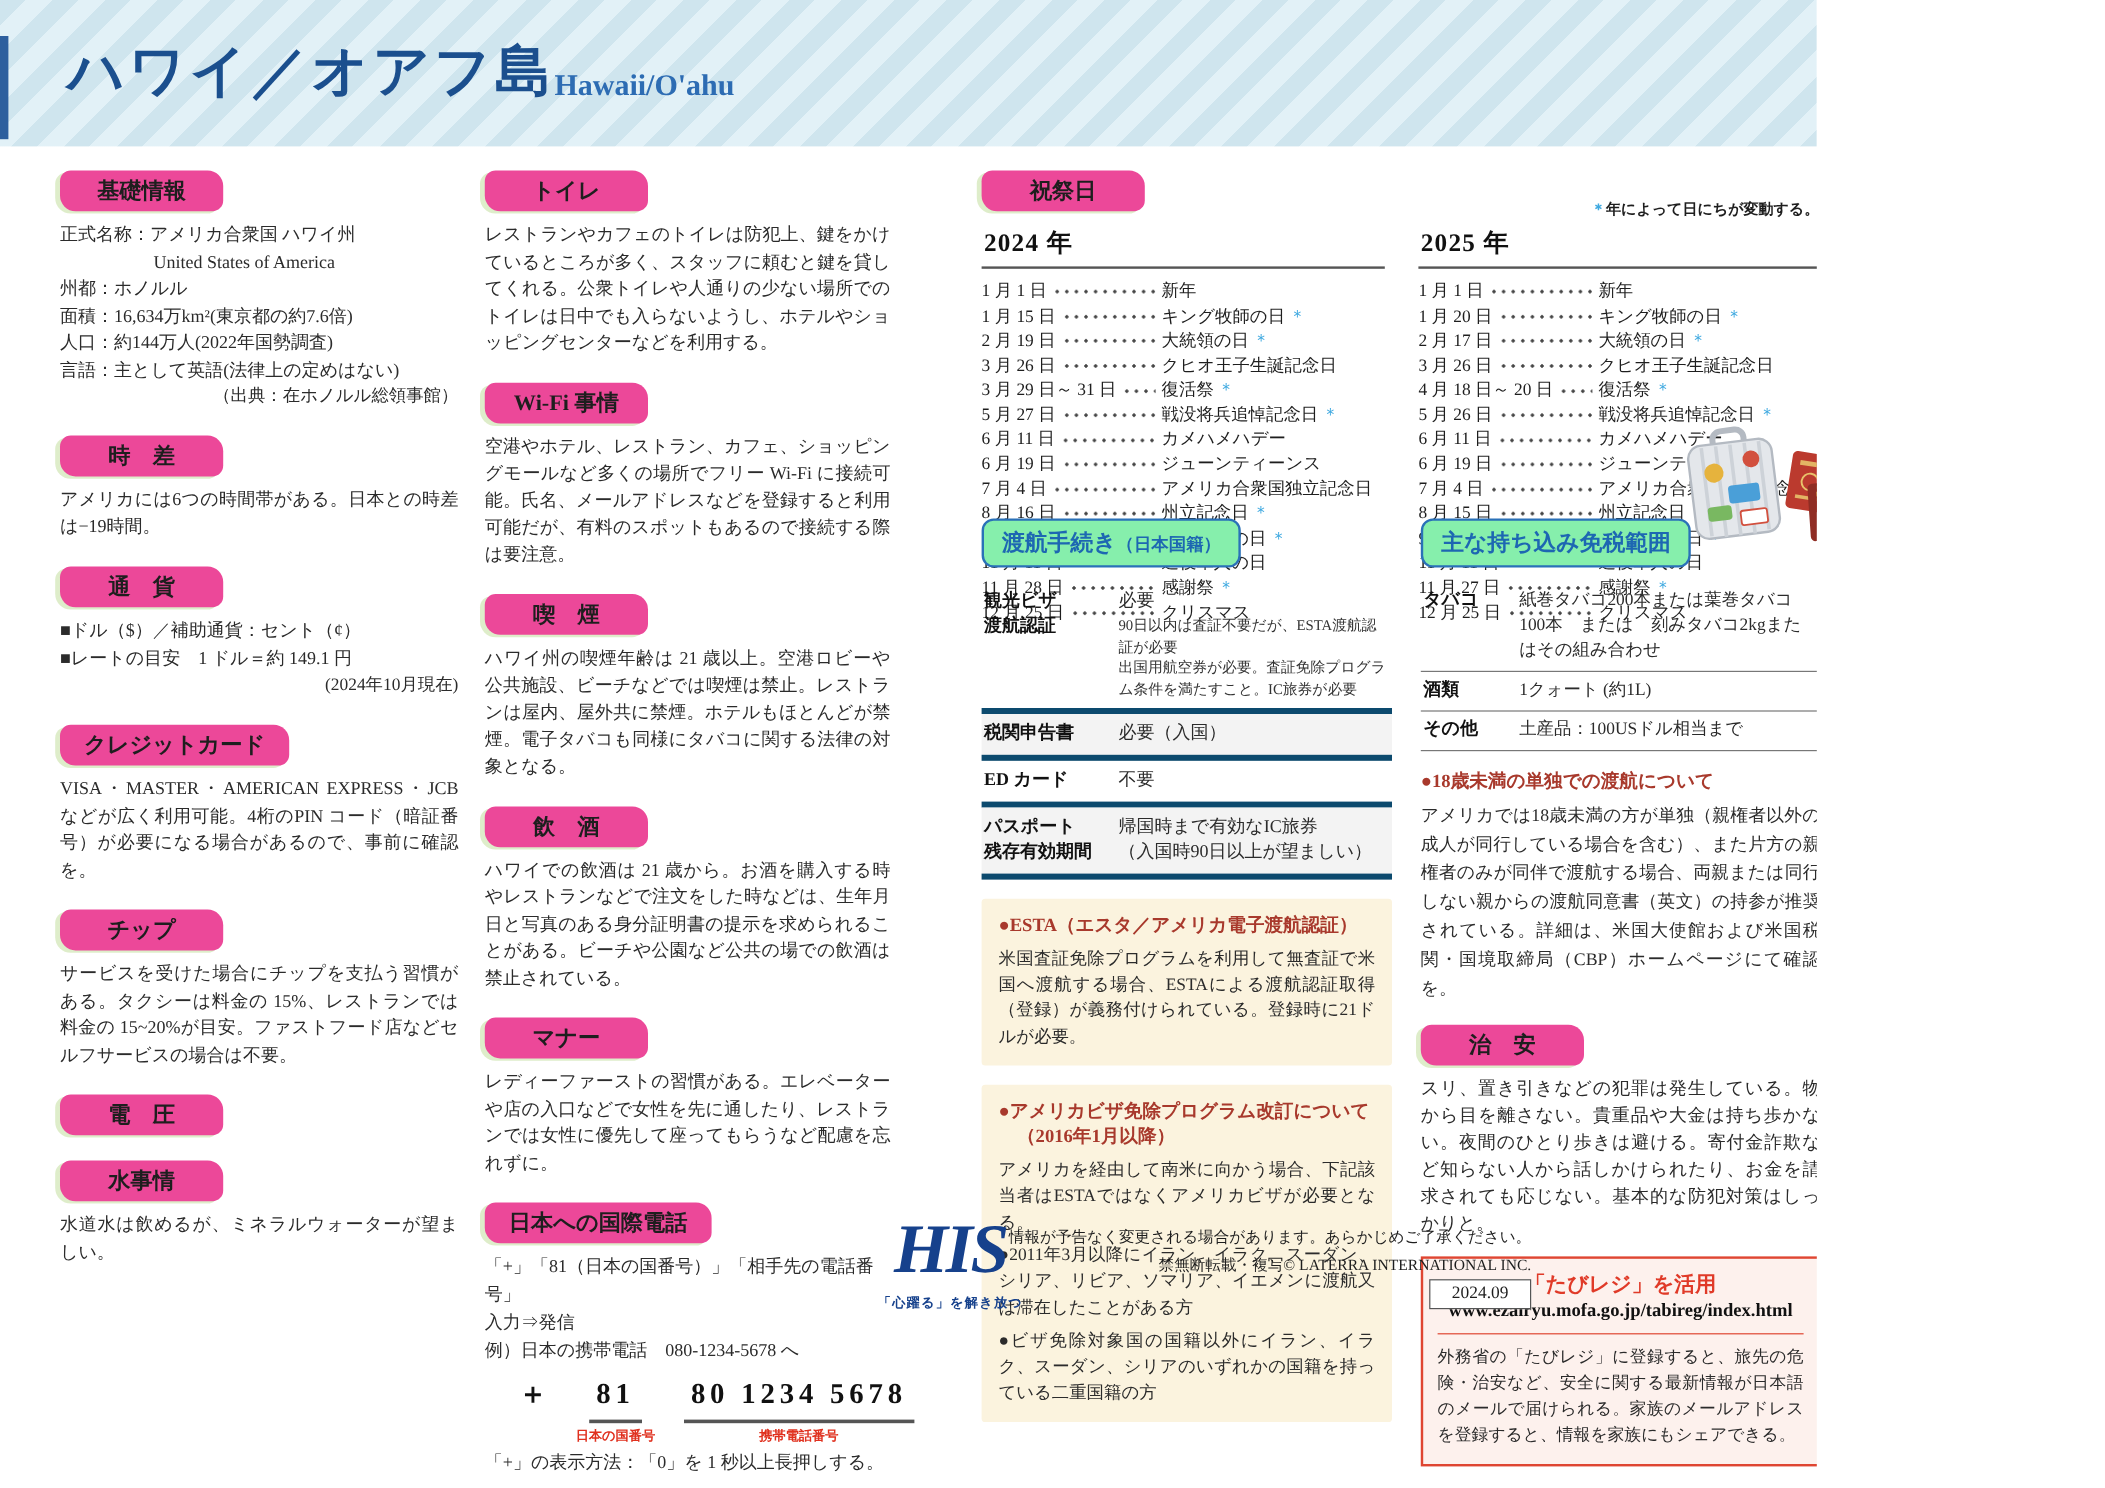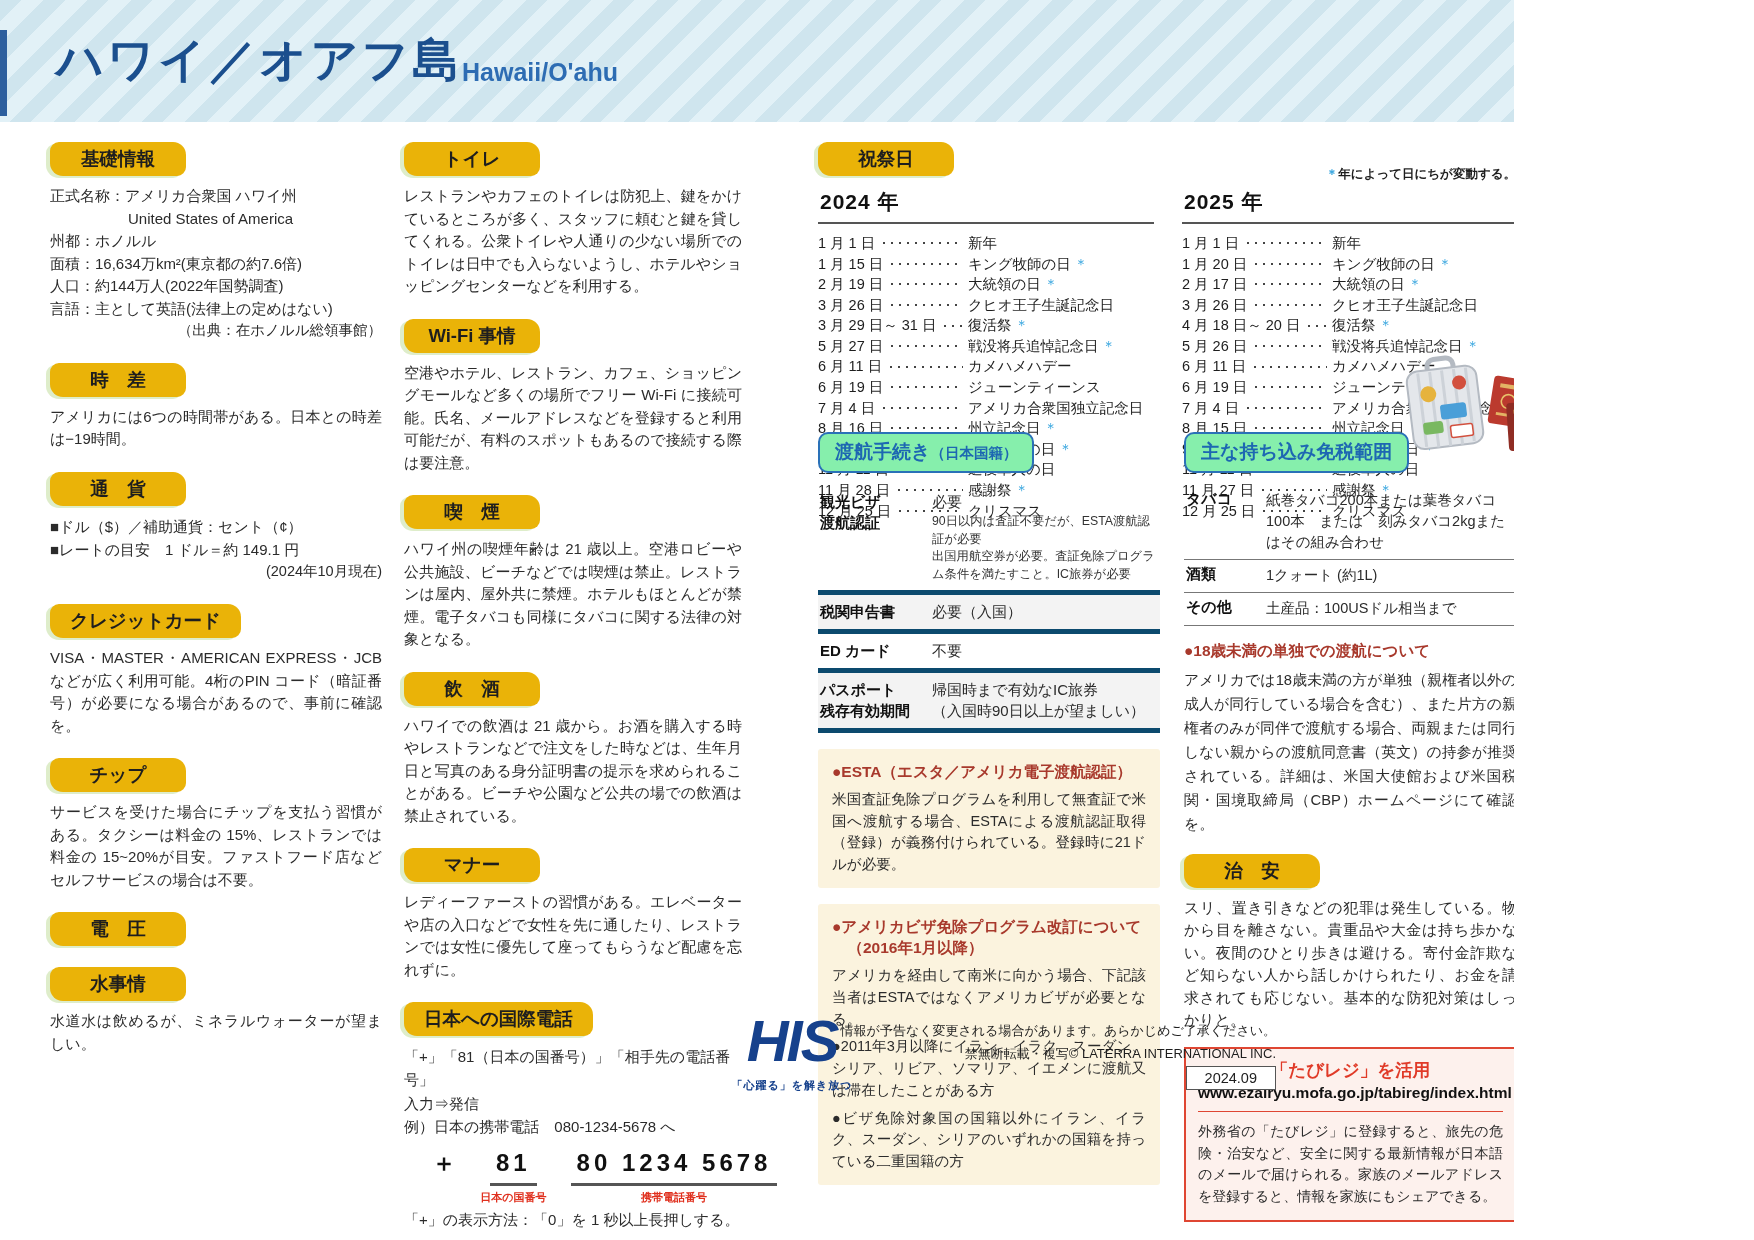--- a/index.html
+++ b/index.html
@@ -1,36 +1,36 @@
 <!DOCTYPE html>
 <html><head>
 <meta charset="utf-8">
 <style>
   html,body{margin:0;padding:0;background:#fff;}
   .page{position:relative;width:1514px;height:1240px;background:#fff;overflow:hidden;
-        font-family:Liberation Sans, sans-serif;color:#2b2b2b;}
+        font-family:Liberation Serif, serif;color:#2b2b2b;}
 
   
   .banner{position:absolute;left:0;top:0;width:100%;height:122px;
           background:repeating-linear-gradient(135deg,#cfe5ee 0 15px,#e2f1f7 15px 31px);}
   .blue-edge{position:absolute;left:0;top:30px;width:7px;height:86px;background:#2d5f9e;}
   .title-jp{position:absolute;left:56px;top:32px;font-size:47px;font-weight:800;color:#1b4f8e;
             letter-spacing:3px;line-height:1.2;}
   .title-en{position:absolute;left:462px;top:58px;font-size:25px;font-weight:600;color:#2d6cb3;}
 
   
   .col{position:absolute;top:142px;}
   .c1{left:50px;width:332px;}
   .c2{left:404px;width:338px;}
   .hol{left:818px;width:700px;}
   .c3{position:absolute;left:818px;top:432px;width:342px;}
   .c4{position:absolute;left:1184px;top:432px;width:333px;}
 
   .sec{margin-bottom:21px;position:relative;}
-  .pill{display:inline-block;min-width:96px;text-align:center;background:#eab308;
+  .pill{display:inline-block;min-width:96px;text-align:center;background:#ec4899;
         border-radius:9px 13px 9px 13px;padding:4px 20px 5px;font-weight:bold;font-size:18.5px;
         color:#1e1e1e;position:relative;box-shadow:-4px 2px 0 rgba(182,216,138,.45);}
   .sec-body{margin-top:9px;font-size:15px;line-height:1.5;text-align:justify;color:#2b2b2b;}
   .info-row{font-size:15px;line-height:1.5;}
   .info-row.indent{padding-left:78px;}
   .info-label{color:#2b2b2b;}
   .right-note{font-size:14.5px;text-align:right;line-height:1.5;}
   .bullet-line{font-size:15px;line-height:1.55;}
 
   .volt-flex{display:flex;align-items:center;}

